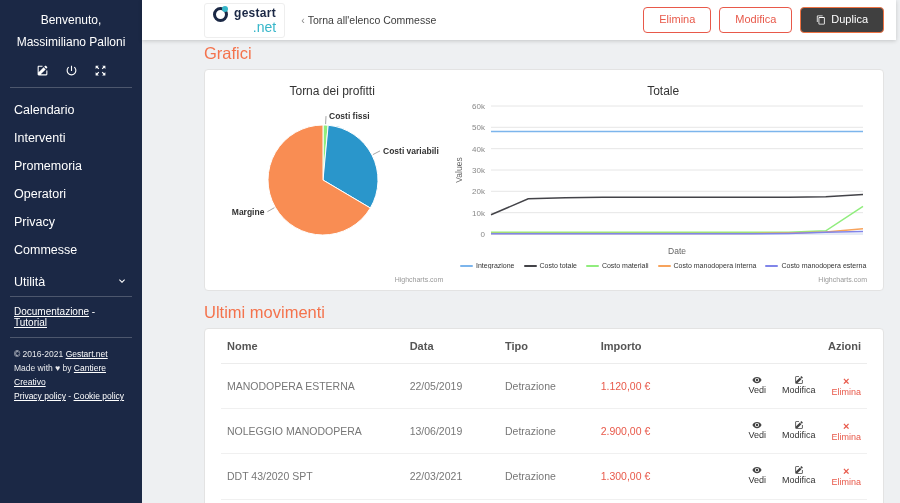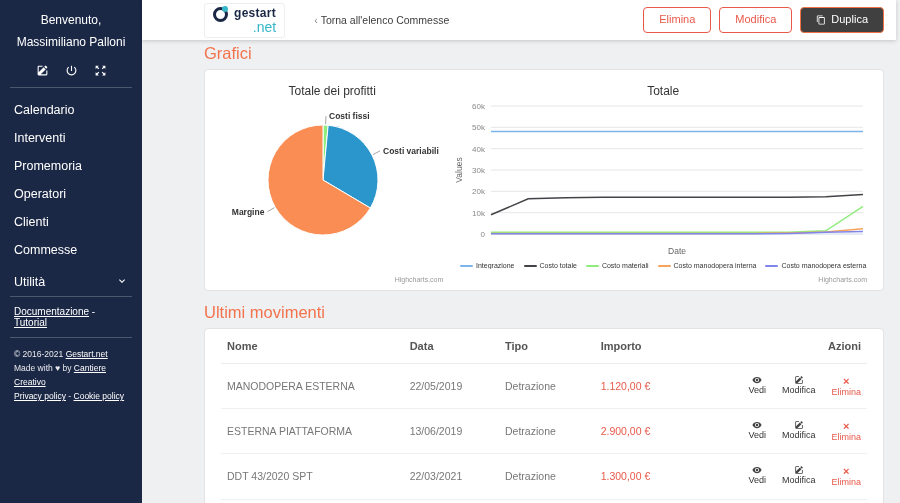--- a/index.html
+++ b/index.html
@@ -23,21 +23,21 @@
 
   
   .main { flex:1; min-width:0; display:flex; flex-direction:column; }
   .topbar { height:40px; background:#fff; box-shadow:0 1px 4px rgba(0,0,0,.18); display:flex; align-items:center; padding:0 12px 0 62px; position:relative; z-index:5; }
   .logo { display:flex; gap:6px; cursor:pointer; border:1px solid #eee; border-radius:3px; padding:3px 8px; background:#fff; }
   .logo-mark { width:15px; height:15px; border:3px solid #1b2845; border-radius:50%; position:relative; }
   .logo-mark::after { content:""; position:absolute; top:-4px; right:-3px; width:6px; height:6px; background:#35b6c9; border-radius:50%; }
   .logo-text { display:flex; flex-direction:column; line-height:1; }
   .logo-name { font-weight:bold; font-size:12px; color:#1b2845; letter-spacing:.3px; }
   .logo-net { font-size:14px; color:#35b6c9; text-align:right; margin-top:1px; }
-  .breadcrumb { margin-left:29px; font-size:10.5px; color:#3d3d3d; cursor:pointer; text-decoration:none; }
+  .breadcrumb { margin-left:16px; font-size:10.5px; color:#3d3d3d; cursor:pointer; text-decoration:none; }
   .breadcrumb .chev { color:#888; margin-right:3px; }
   .topbar-actions { margin-left:auto; display:flex; gap:8px; align-items:center; }
   .btn { font-size:11px; border-radius:4px; padding:5px 15px; cursor:pointer; font-family:inherit; line-height:1.2; }
   .btn-outline { background:#fff; border:1px solid #e8594a; color:#e8594a; }
   .btn-solid { background:#404040; border:1px solid #ee7243; color:#fff; display:flex; align-items:center; gap:5px; }
   .dup-ic svg { width:10px; height:10px; display:block; }
 
   
   .content { flex:1; padding:2px 12px 0 62px; overflow:hidden; }
   .section-title { color:#f4734d; font-size:16.5px; font-weight:400; margin:2px 0 6px; }
@@ -103,21 +103,21 @@
             <path d="M15 3l2.3 2.3-2.89 2.87 1.42 1.42L18.7 6.7 21 9V3h-6zM3 9l2.3-2.3 2.87 2.89 1.42-1.42L6.7 5.3 9 3H3v6zm6 12-2.3-2.3 2.89-2.87-1.42-1.42L5.3 17.3 3 15v6h6zm12-6-2.3 2.3-2.87-2.89-1.42 1.42 2.89 2.87L15 21h6v-6z"></path>
           </svg>
       </span>
     </div>
     <hr class="sb-divider">
     <nav class="nav" id="nav-list">
         <div class="nav-item">Calendario</div>
         <div class="nav-item">Interventi</div>
         <div class="nav-item">Promemoria</div>
         <div class="nav-item">Operatori</div>
-        <div class="nav-item">Clienti</div>
+        <div class="nav-item">Privacy</div>
         <div class="nav-item">Commesse</div>
       </nav>
     <div class="nav-item utilita">
       <span>Utilità</span>
       <span class="chev-icon">
         <svg viewBox="0 0 24 24">
             <path d="M7.41 8.59 12 13.17l4.59-4.58L18 10l-6 6-6-6z" fill="#fff"></path>
           </svg>
       </span>
     </div>
@@ -159,21 +159,21 @@
         </button>
       </div>
     </header>
 
     <div class="content">
 
       <h2 class="section-title">Grafici</h2>
 
       <div class="card charts-card">
         <div class="chart-box pie">
-          <div class="chart-title">Totale dei profitti</div>
+          <div class="chart-title">Torna dei profitti</div>
           <svg id="pie-svg" width="242" height="150">
               <path d="M 112 80 L 112.00 25.00 A 55 55 0 0 1 117.18 25.24 Z" fill="#90ed7d" stroke="#ffffff" stroke-width="1"></path>
               <path d="M 114.6 24.1 L 115.0 16.1" stroke="#a6a6a6" stroke-width="1" fill="none"></path>
               <text x="118.0" y="19.1" text-anchor="start" class="pie-label">Costi fissi</text>
               <path d="M 112 80 L 117.18 25.24 A 55 55 0 0 1 159.34 108.00 Z" fill="#2a96cb" stroke="#ffffff" stroke-width="1"></path>
               <path d="M 161.9 54.6 L 169.0 50.9" stroke="#a6a6a6" stroke-width="1" fill="none"></path>
               <text x="172.0" y="53.9" text-anchor="start" class="pie-label">Costi variabili</text>
               <path d="M 112 80 L 159.34 108.00 A 55 55 0 1 1 112.00 25.00 Z" fill="#f98d53" stroke="#ffffff" stroke-width="1"></path>
               <path d="M 63.4 107.7 L 56.4 111.7" stroke="#a6a6a6" stroke-width="1" fill="none"></path>
               <text x="53.4" y="114.7" text-anchor="end" class="pie-label">Margine</text>
@@ -263,21 +263,21 @@
                         <path d="M19 19H5V5h7V3H5c-1.1 0-2 .9-2 2v14c0 1.1.9 2 2 2h14c1.1 0 2-.9 2-2v-7h-2v7zM17.66 3c-.25 0-.51.1-.7.29l-1.83 1.83 3.75 3.75 1.83-1.83c.39-.39.39-1.02 0-1.41l-2.34-2.34c-.2-.2-.45-.29-.71-.29zm-3.6 3.19L5 15.25V19h3.75l9.06-9.06-3.75-3.75z"></path>
                       </svg>
                     </span>
                     <span class="al">Modifica</span>
                   </span><span class="action danger">
                     <span class="ai">×</span>
                     <span class="al">Elimina</span>
                   </span></td>
               </tr>
               <tr>
-                <td class="c-nome">ESTERNA PIATTAFORMA</td>
+                <td class="c-nome">NOLEGGIO MANODOPERA</td>
                 <td class="c-data">13/06/2019</td>
                 <td class="c-tipo">Detrazione</td>
                 <td class="c-importo negative">2.900,00 €</td>
                 <td class="c-azioni"><span class="action">
                     <span class="ai">
                       <svg viewBox="0 0 24 24">
                         <path d="M12 4.5C7 4.5 2.7 7.6 1 12c1.7 4.4 6 7.5 11 7.5s9.3-3.1 11-7.5c-1.7-4.4-6-7.5-11-7.5zM12 17a5 5 0 1 1 0-10 5 5 0 0 1 0 10zm0-8a3 3 0 1 0 0 6 3 3 0 0 0 0-6z"></path>
                       </svg>
                     </span>
                     <span class="al">Vedi</span>

